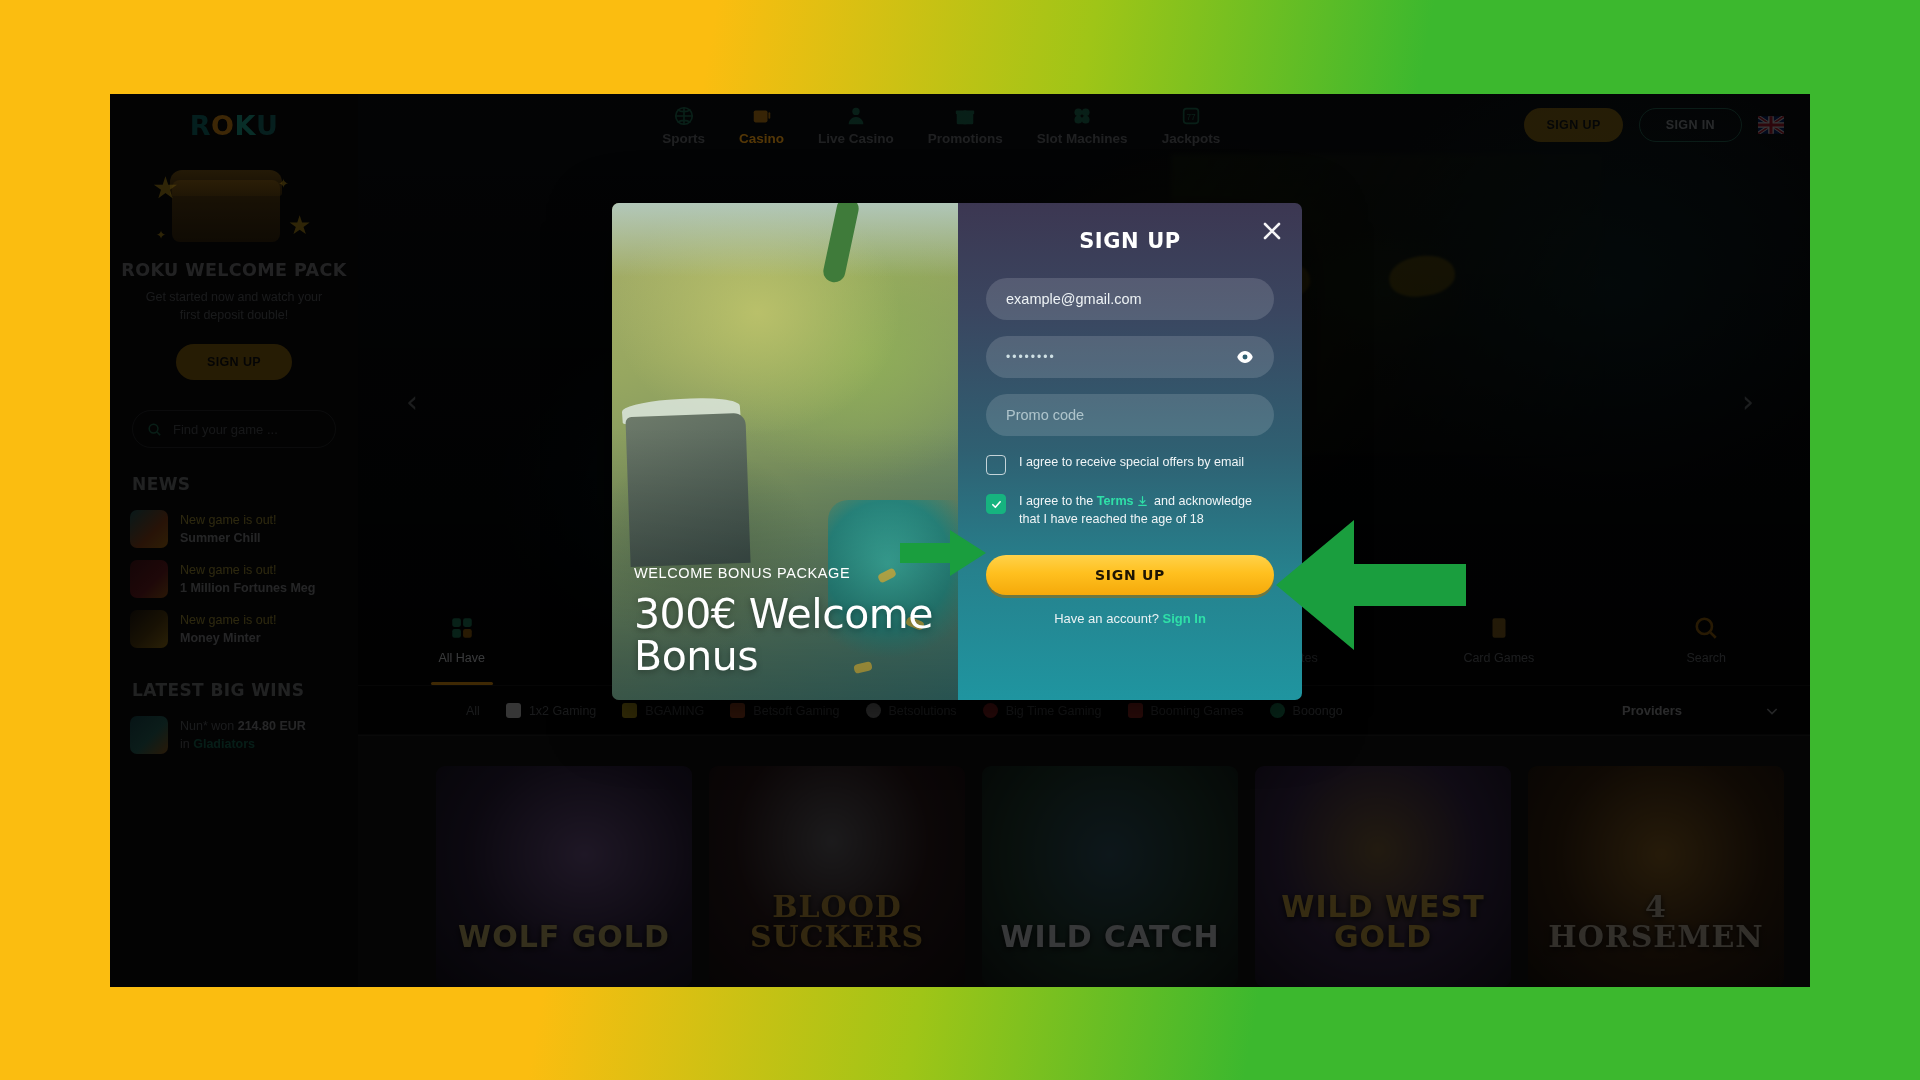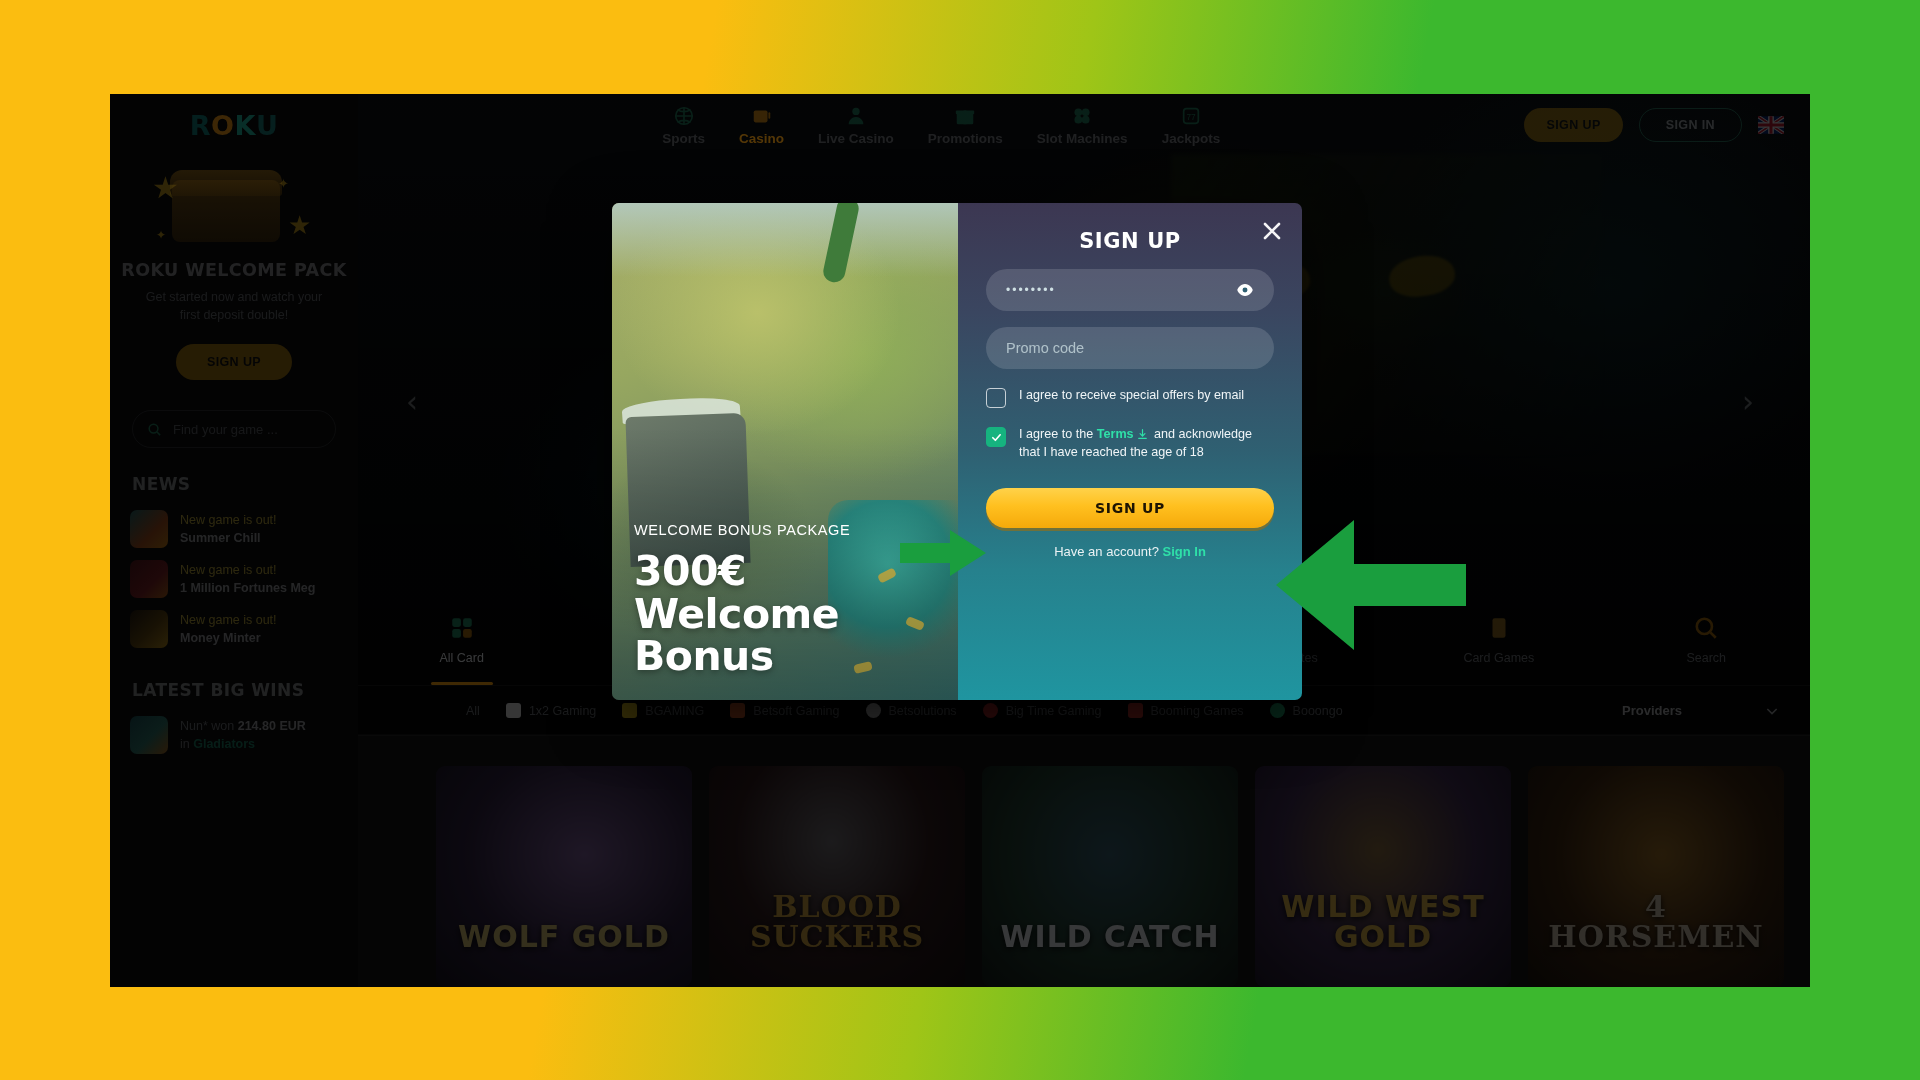--- a/index.html
+++ b/index.html
@@ -226,21 +226,21 @@
   }
   .ml-chip { position:absolute; background:#e0c54a; border-radius:4px; opacity:.9; }
   .ml-sky { position:absolute; left:0; top:0; width:100%; height:74px;
     background: linear-gradient(180deg, rgba(180,205,205,.8), rgba(180,205,205,0)); }
   .ml-stalk { position:absolute; left: 218px; top:-6px; width: 22px; height: 86px;
     background:#3f7b3a; border-radius: 11px; transform: rotate(12deg); }
   .ml-overlay { position:absolute; inset:0; background: linear-gradient(180deg, rgba(0,0,0,0) 45%, rgba(0,0,0,.34) 100%); }
   .ml-text { position:absolute; left: 22px; right: 16px; bottom: 22px; }
   .ml-kicker { color:#fff; font-size:14.5px; letter-spacing:.6px; margin-bottom: 12px; }
   .ml-head {
-    color:#fff; font-size: 41px; line-height: 1.04; font-weight: 700; letter-spacing: -.5px;
+    color:#fff; font-size: 41px; line-height: 1.04; font-weight: 400; letter-spacing: -.5px;
     font-family:"DejaVu Sans", sans-serif;
     text-shadow: 0 2px 6px rgba(0,0,0,.35);
   }
 
   .modal-right {
     flex:1; position:relative; padding: 22px 28px 0;
     background: linear-gradient(180deg, #3c3752 0%, #3a4660 22%, #2f6072 50%, #26818d 74%, #1f95a0 100%);
   }
   .modal-title {
     text-align:center; color:#fff; font-size: 21px; font-weight: 900; letter-spacing:.6px;
@@ -437,21 +437,21 @@
   </div>
 
   <div class="cat-row">
     <div class="cat active">
       <svg class="cat-ico" viewBox="0 0 24 24">
         <rect x="3" y="3" width="8" height="8" rx="2" fill="#2bbd86"></rect>
           <rect x="13" y="3" width="8" height="8" rx="2" fill="#2bbd86"></rect>
         <rect x="3" y="13" width="8" height="8" rx="2" fill="#2bbd86"></rect>
           <rect x="13" y="13" width="8" height="8" rx="2" fill="#e8960f"></rect>
       </svg>
-      <div class="cat-label">All Card</div>
+      <div class="cat-label">All Have</div>
     </div>
     <div class="cat">
       <svg class="cat-ico" viewBox="0 0 24 24" fill="#2bbd86">
           <rect x="3" y="5" width="18" height="14" rx="2"></rect>
         </svg>
       <div class="cat-label">Slots</div>
     </div>
     <div class="cat">
       <svg class="cat-ico" viewBox="0 0 24 24" fill="#2bbd86">
           <circle cx="12" cy="12" r="9"></circle>
@@ -569,20 +569,23 @@
       </div>
     </div>
   </div>
 
   <div class="modal-right">
     <div class="modal-title">SIGN UP</div>
     <svg class="close-x" viewBox="0 0 24 24" fill="none" stroke="#ffffff" stroke-width="2.6" stroke-linecap="round">
       <path d="M5 5l14 14M19 5L5 19"></path>
     </svg>
 
+    <div class="field field-first">
+      <input type="text" value="example@gmail.com" style="">
+    </div>
 
     <div class="field">
       <div class="pw">••••••••</div>
       <svg class="eye" viewBox="0 0 24 20" fill="#ffffff">
         <path d="M12 2C6 2 1.8 8 1.8 10S6 18 12 18s10.2-6 10.2-8S18 2 12 2z"></path>
         <circle cx="12" cy="10" r="3.3" fill="#2f6072"></circle>
       </svg>
     </div>
 
 

